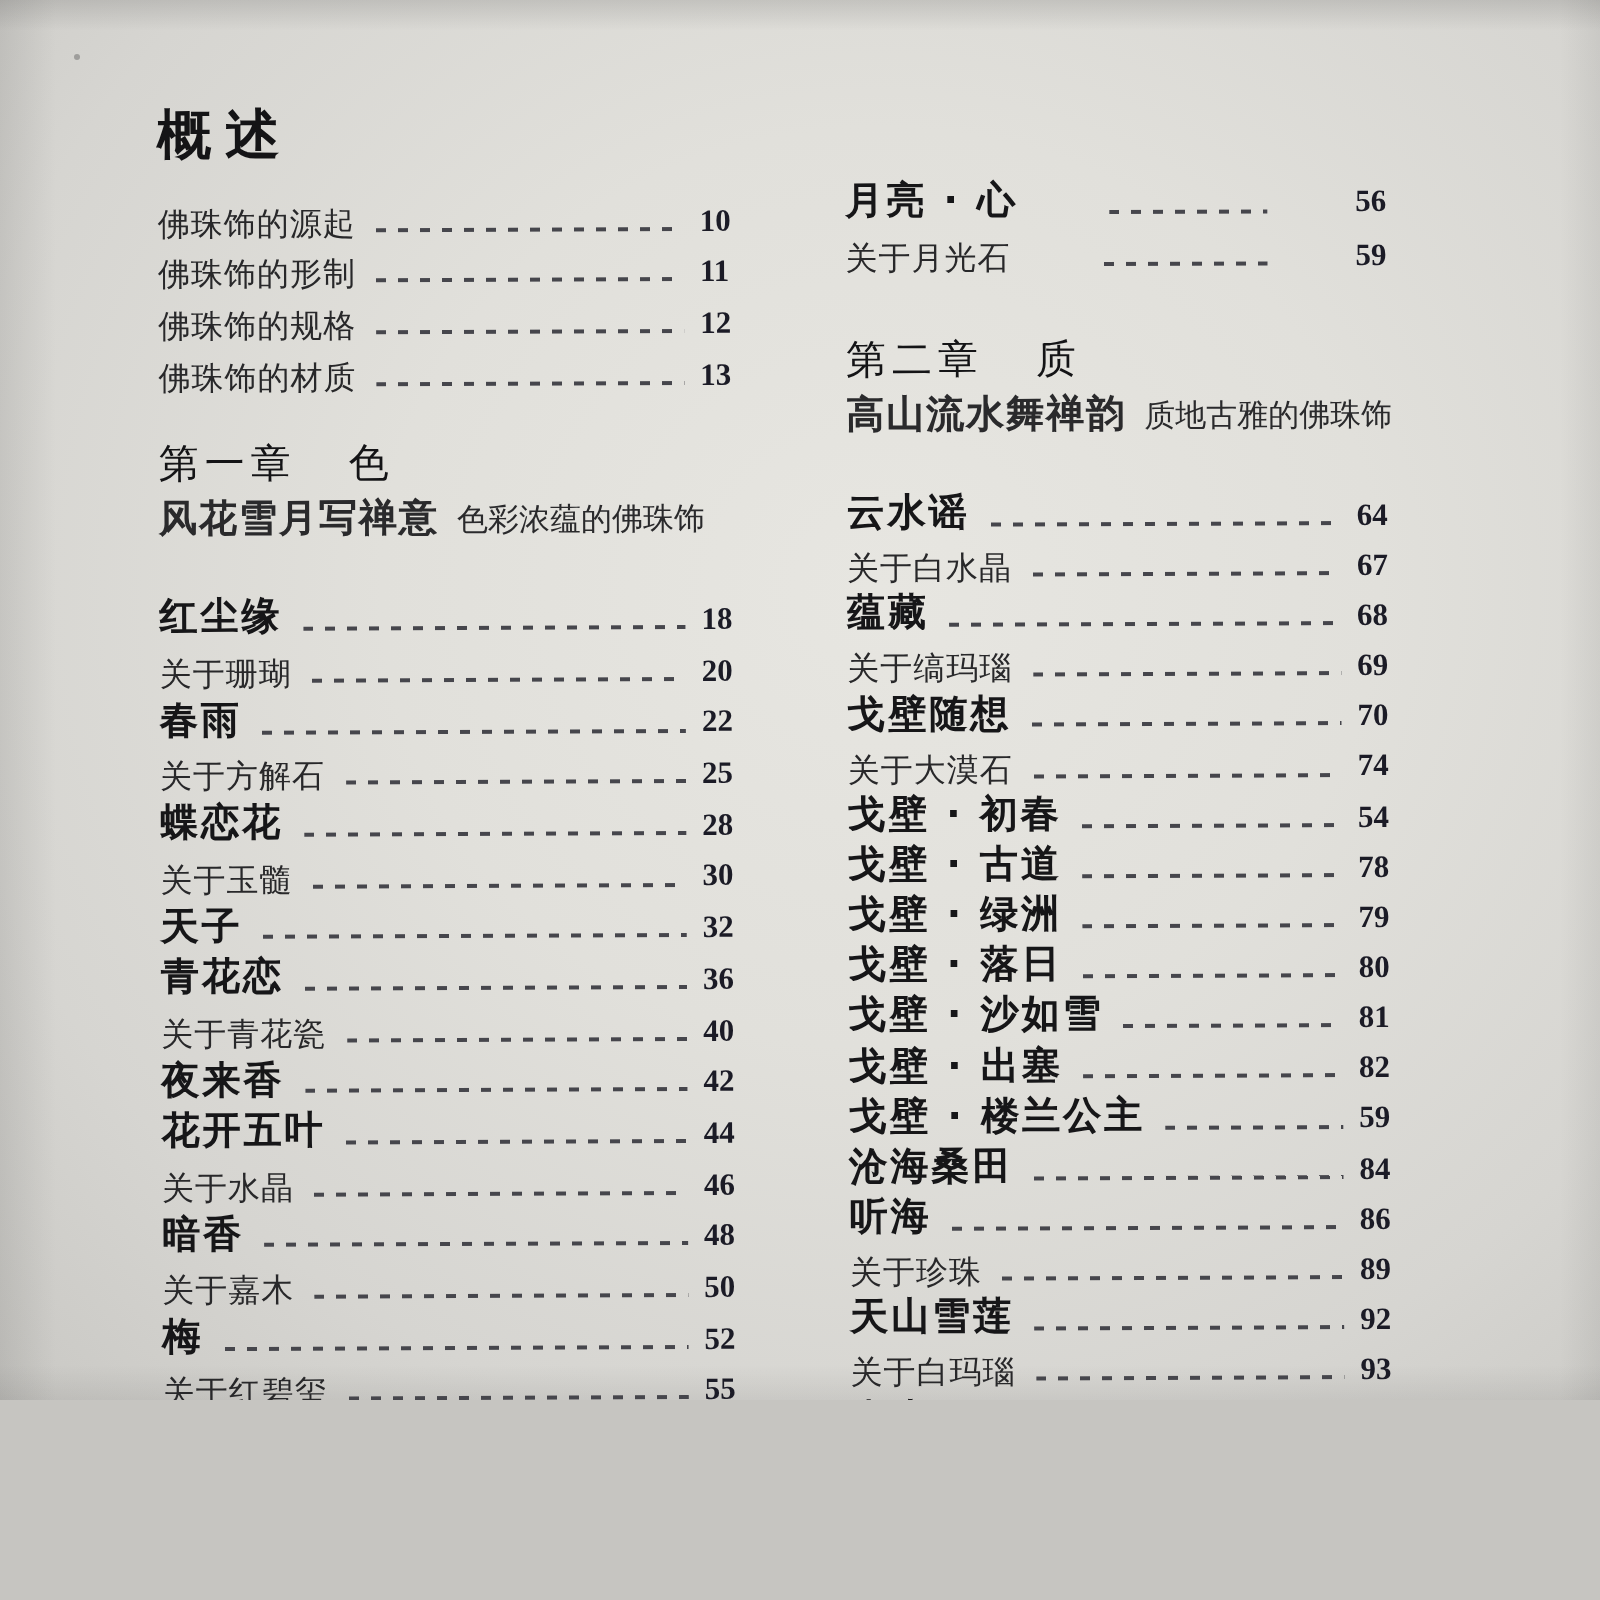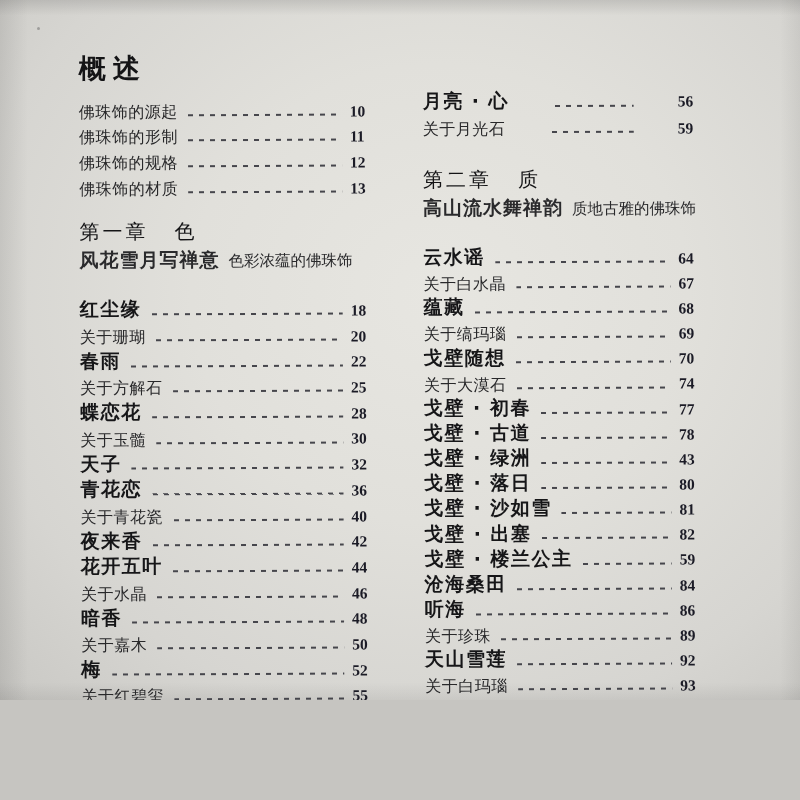--- a/index.html
+++ b/index.html
@@ -260,31 +260,31 @@
           <span class="toc-num">70</span>
         </div>
         <div class="toc-row entry-about">
           <span class="toc-label">关于大漠石</span>
           <span class="leader"></span>
           <span class="toc-num">74</span>
         </div>
         <div class="toc-row entry-title">
           <span class="toc-label">戈壁 · 初春</span>
           <span class="leader"></span>
-          <span class="toc-num">77</span>
+          <span class="toc-num">54</span>
         </div>
         <div class="toc-row entry-title">
           <span class="toc-label">戈壁 · 古道</span>
           <span class="leader"></span>
           <span class="toc-num">78</span>
         </div>
         <div class="toc-row entry-title">
           <span class="toc-label">戈壁 · 绿洲</span>
           <span class="leader"></span>
-          <span class="toc-num">43</span>
+          <span class="toc-num">79</span>
         </div>
         <div class="toc-row entry-title">
           <span class="toc-label">戈壁 · 落日</span>
           <span class="leader"></span>
           <span class="toc-num">80</span>
         </div>
         <div class="toc-row entry-title">
           <span class="toc-label">戈壁 · 沙如雪</span>
           <span class="leader"></span>
           <span class="toc-num">81</span>

